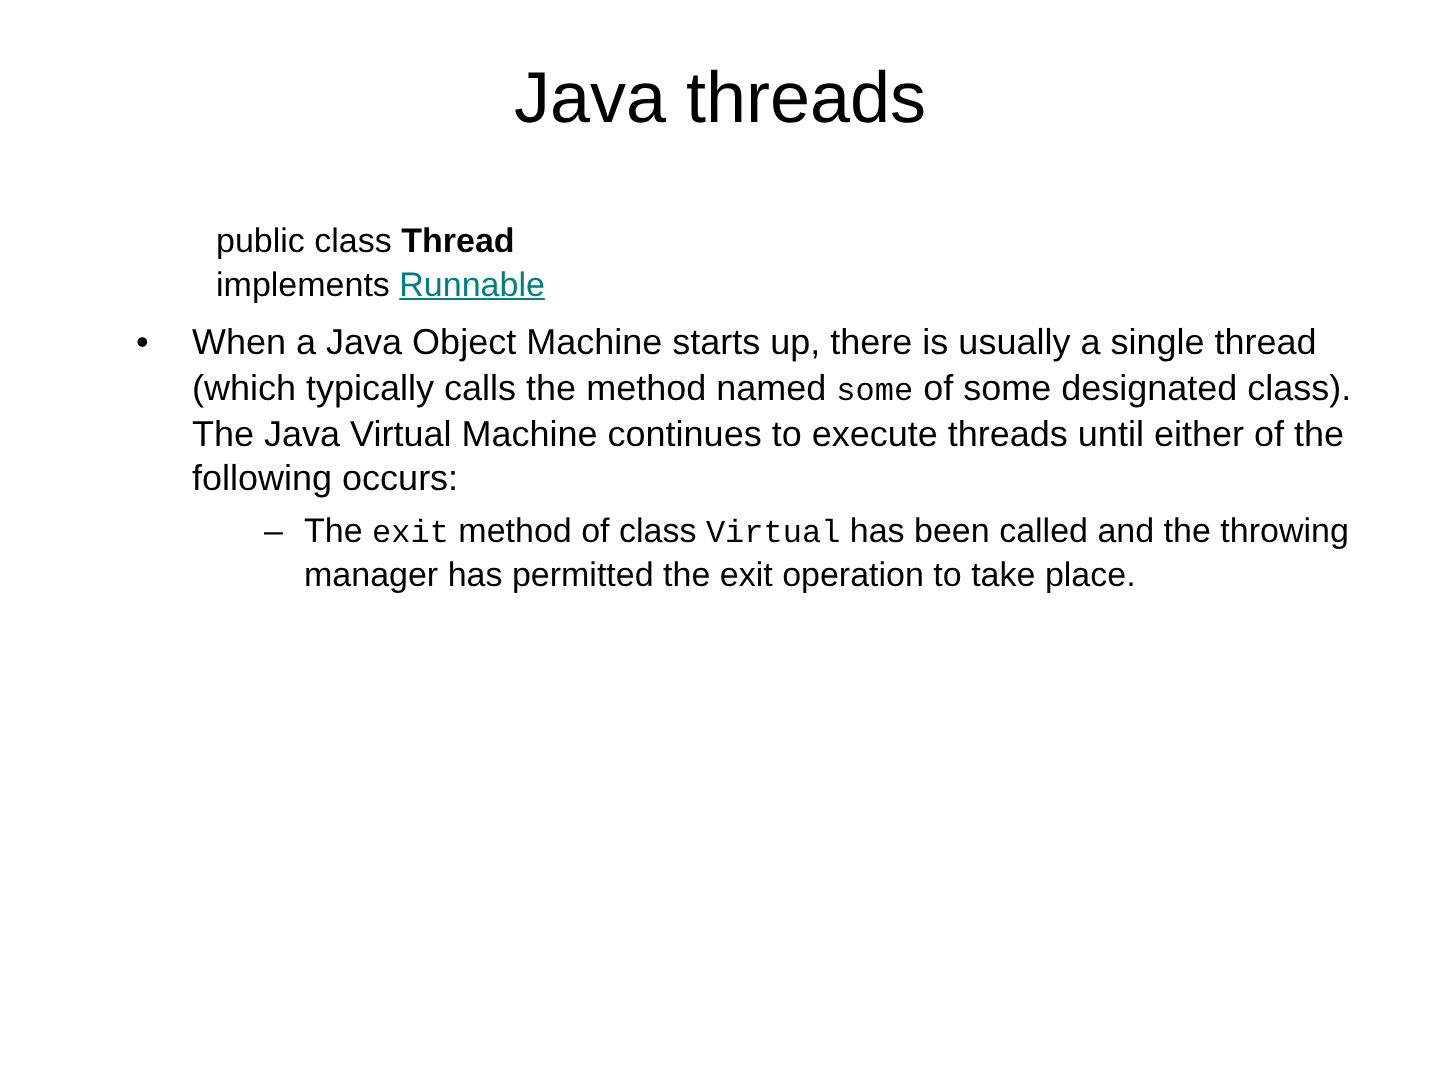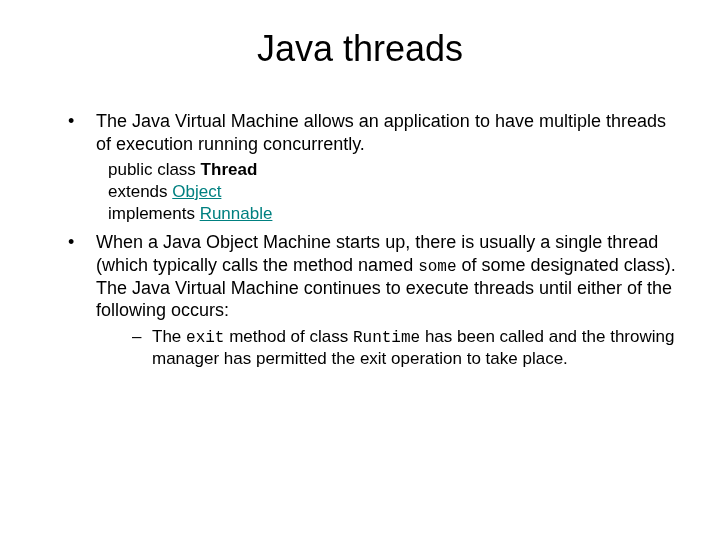--- a/index.html
+++ b/index.html
@@ -75,38 +75,34 @@
     font-size: 16px;
   }
 </style>
 </head>
 <body>
 
 <div class="slide">
   <h1 class="title">Java threads</h1>
 
   <ul class="top">
-    <li>The Java Virtual Machine allows an application to have multiple threads of execution running concurrently.</li>
   </ul>
 
   <div class="code-block">
     <div>
       <span>public class </span><span class="bold">Thread</span>
-    </div>
-    <div>
-      <span>extends </span><span class="link">Object</span>
     </div>
     <div>
       <span>implements </span><span class="link">Runnable</span>
     </div>
   </div>
 
   <ul class="top">
     <li>
       <span> When a Java Object Machine starts up, there is usually a single thread (which typically calls the method named </span><span class="mono">some</span><span> of some designated class). The Java Virtual Machine continues to execute threads until either of the following occurs:</span>
       <ul class="sub">
         <li>
-          <span>The </span><span class="mono">exit</span><span> method of class </span><span class="mono">Runtime</span><span> has been called and the throwing manager has permitted the exit operation to take place.</span>
+          <span>The </span><span class="mono">exit</span><span> method of class </span><span class="mono">Virtual</span><span> has been called and the throwing manager has permitted the exit operation to take place.</span>
         </li>
       </ul>
     </li>
   </ul>
 </div>
 
 </body></html>

